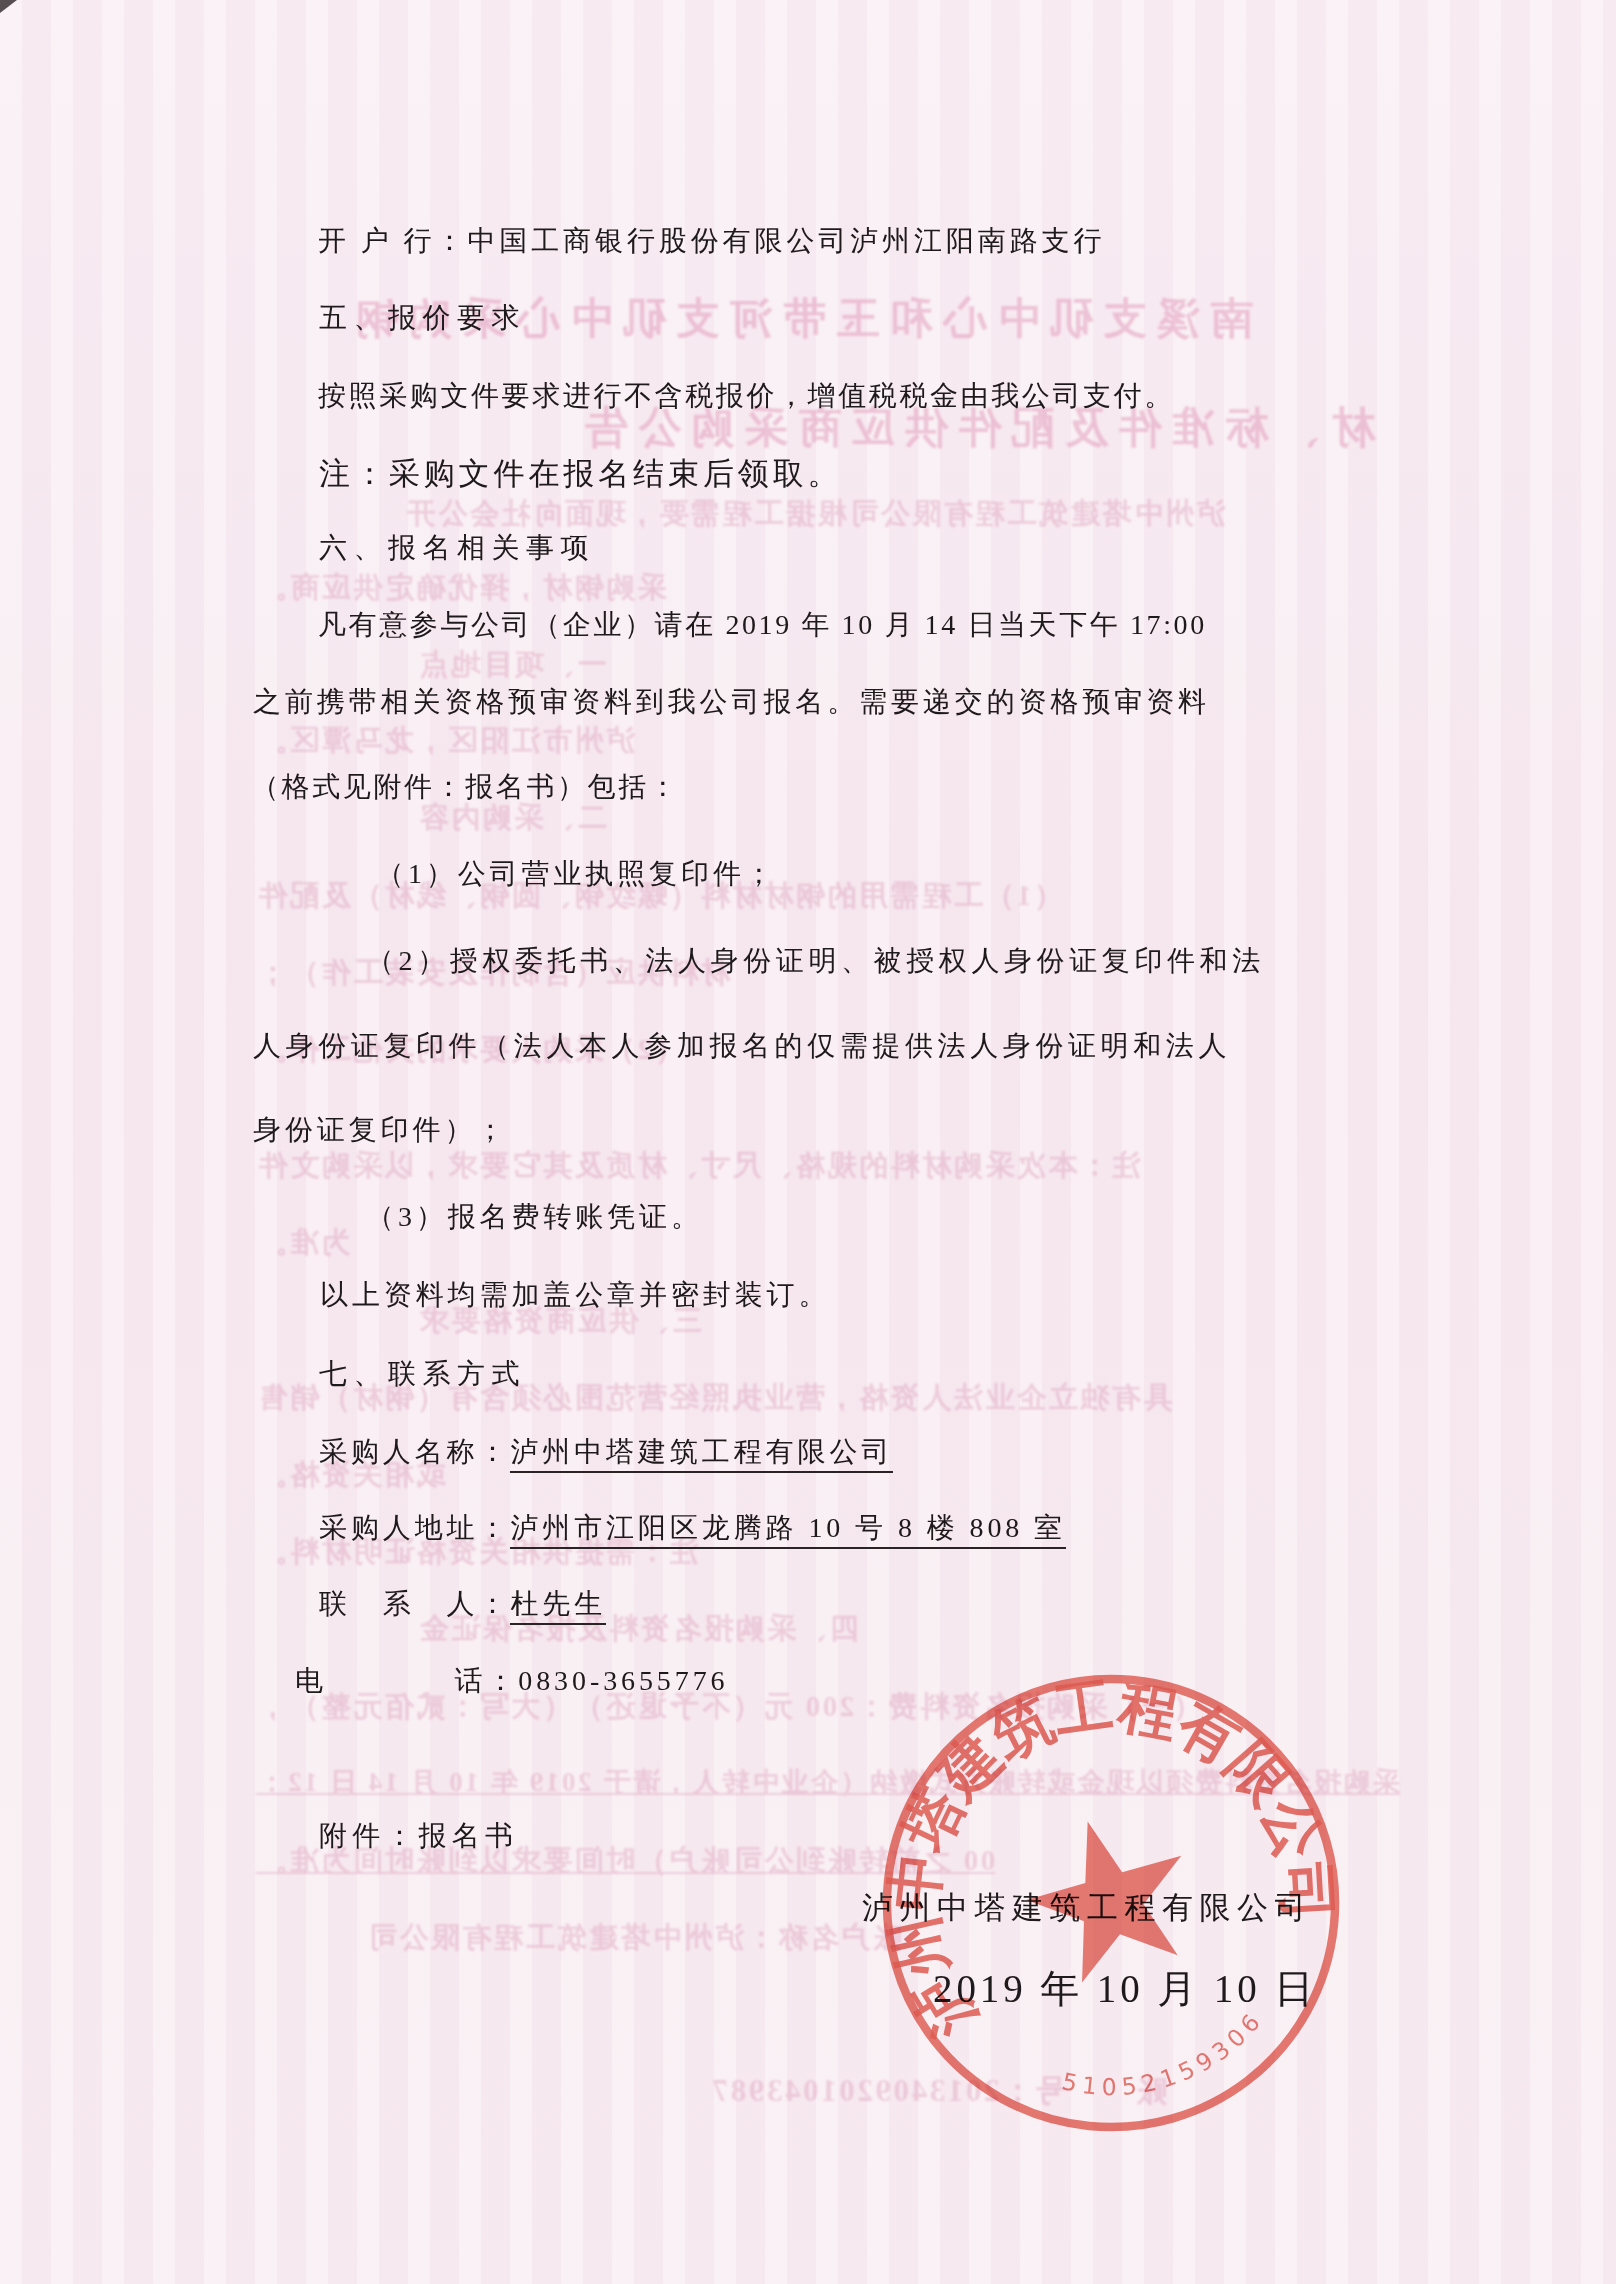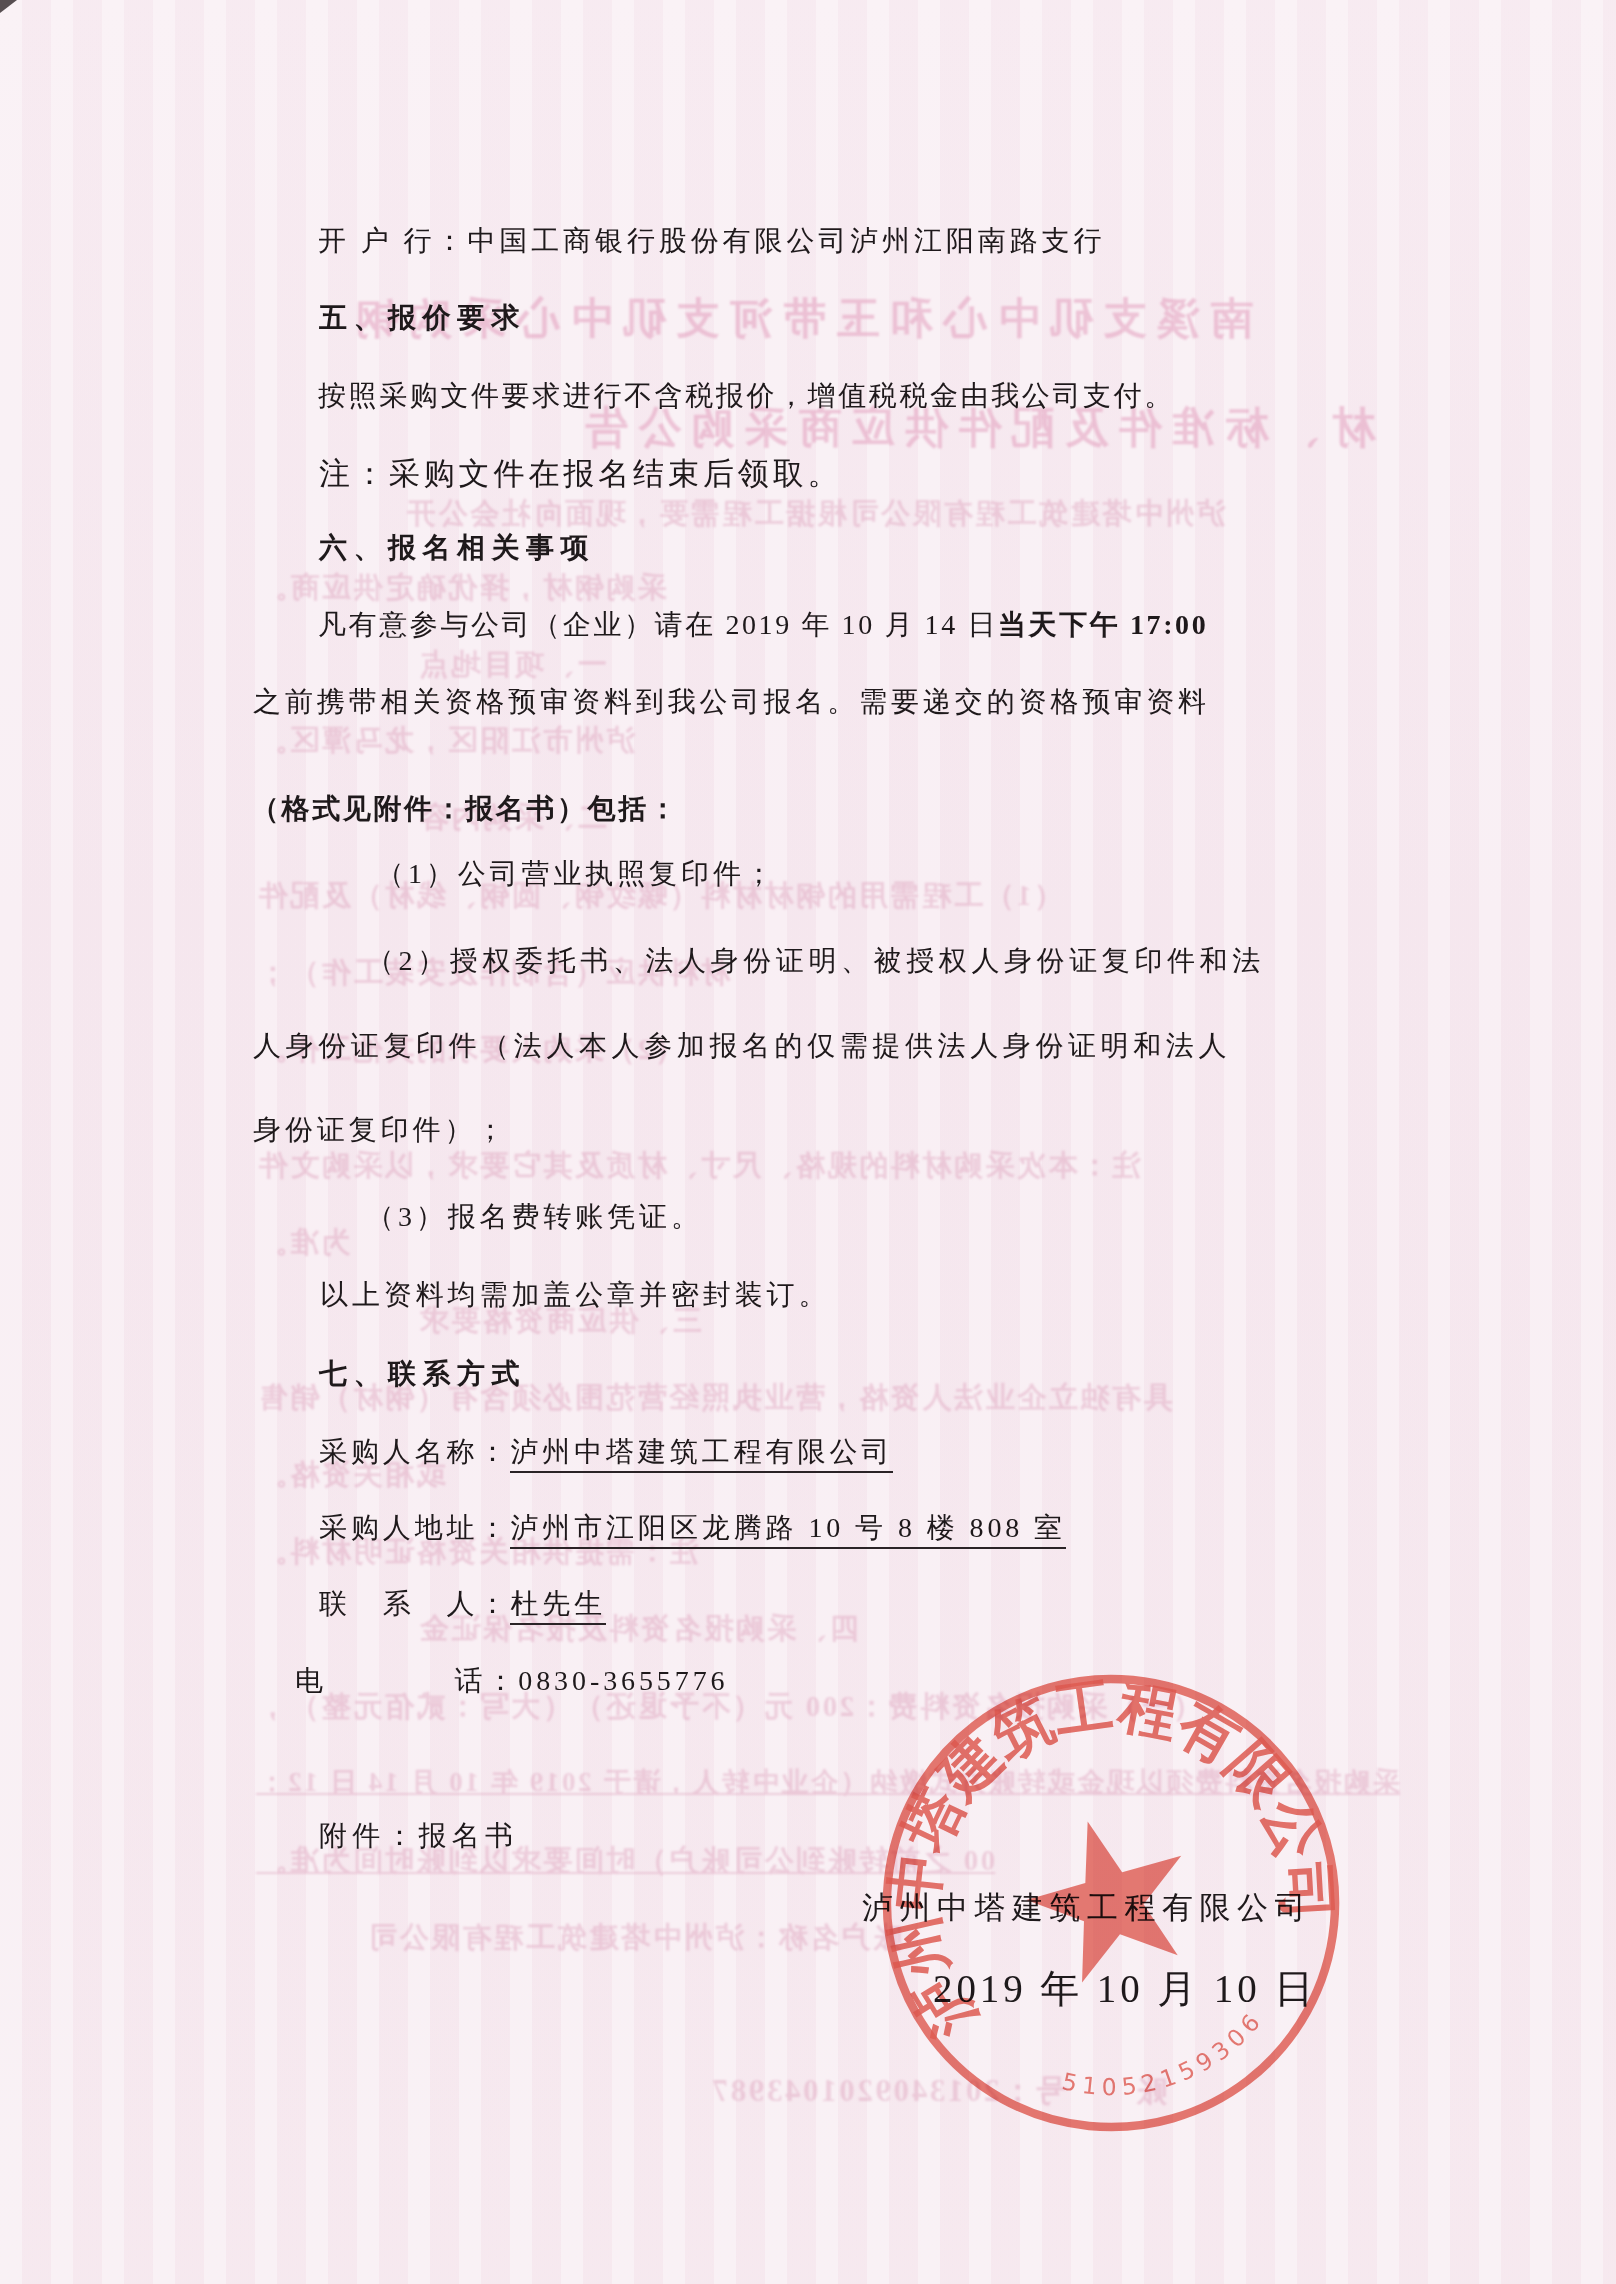--- a/index.html
+++ b/index.html
@@ -5,21 +5,21 @@
   html,body{margin:0;padding:0;}
   body{
     width:1617px;height:2284px;position:relative;overflow:hidden;
     background:
       repeating-linear-gradient(90deg, rgba(255,255,255,.20) 0 22px, rgba(238,210,224,.16) 22px 51px),
       linear-gradient(180deg,#f9eff4 0%,#f7ebf1 40%,#f8edf2 100%);
     font-family:"Liberation Serif","DejaVu Serif",serif;
     color:#1e191b;
   }
   .line{position:absolute;white-space:nowrap;font-size:28px;letter-spacing:3.9px;}
-  .b{font-weight:700;text-align:center;}
+  .b{font-weight:400;text-align:center;}
   .u{border-bottom:2.6px solid #2a2326;padding-bottom:3.9px;}
   .lbl{display:inline-block;}
   .bleed{
     position:absolute;white-space:nowrap;font-weight:700;color:#dc9cb8;
     transform:scaleX(-1);filter:blur(1px);opacity:.42;letter-spacing:2.6px;
   }
   .bleed.title{color:#e39ebd;opacity:.55;letter-spacing:10.4px;}
   .bleed.ul{text-decoration:underline;}
   .corner-mark{position:absolute;left:0;top:0;width:17px;height:13px;background:#3a3134;
     clip-path:polygon(0 0,100% 0,0 100%);opacity:.85;}
@@ -58,21 +58,21 @@
 
 <div class="line b" style="top:299px;left:319px;letter-spacing:6.5px;">五、报价要求</div>
 <div class="line" style="top:377px;left:318px;letter-spacing:2.6px;">按照采购文件要求进行不含税报价，增值税税金由我公司支付。</div>
 <div class="line" style="top:453px;left:319px;font-size:31px;">注：采购文件在报名结束后领取。</div>
 
 <div class="line b" style="top:529px;left:319px;letter-spacing:6.5px;">六、报名相关事项</div>
 <div class="line" style="top:606px;left:318px;letter-spacing:2.6px;">
   <span>凡有意参与公司（企业）请在 2019 年 10 月 14 日</span><span class="b">当天下午 17:00</span>
 </div>
 <div class="line" style="top:683px;left:253px;">之前携带相关资格预审资料到我公司报名。需要递交的资格预审资料</div>
-<div class="line b" style="top:768px;left:251px;letter-spacing:2.6px;margin-top:22px;">（格式见附件：报名书）包括：</div>
+<div class="line b" style="top:768px;left:251px;letter-spacing:2.6px;">（格式见附件：报名书）包括：</div>
 <div class="line" style="top:855px;left:366px;margin-left:10px;">（1）公司营业执照复印件；</div>
 <div class="line" style="top:942px;left:366px;letter-spacing:4.6px;text-align:right;">（2）授权委托书、法人身份证明、被授权人身份证复印件和法</div>
 <div class="line" style="top:1027px;left:253px;letter-spacing:4.6px;">人身份证复印件（法人本人参加报名的仅需提供法人身份证明和法人</div>
 <div class="line" style="top:1111px;left:253px;">身份证复印件）；</div>
 <div class="line" style="top:1198px;left:366px;">（3）报名费转账凭证。</div>
 <div class="line" style="top:1276px;left:320px;">以上资料均需加盖公章并密封装订。</div>
 
 <div class="line b" style="top:1355px;left:319px;letter-spacing:6.5px;">七、联系方式</div>
 
 <div class="line" style="top:1433px;left:319px;">

